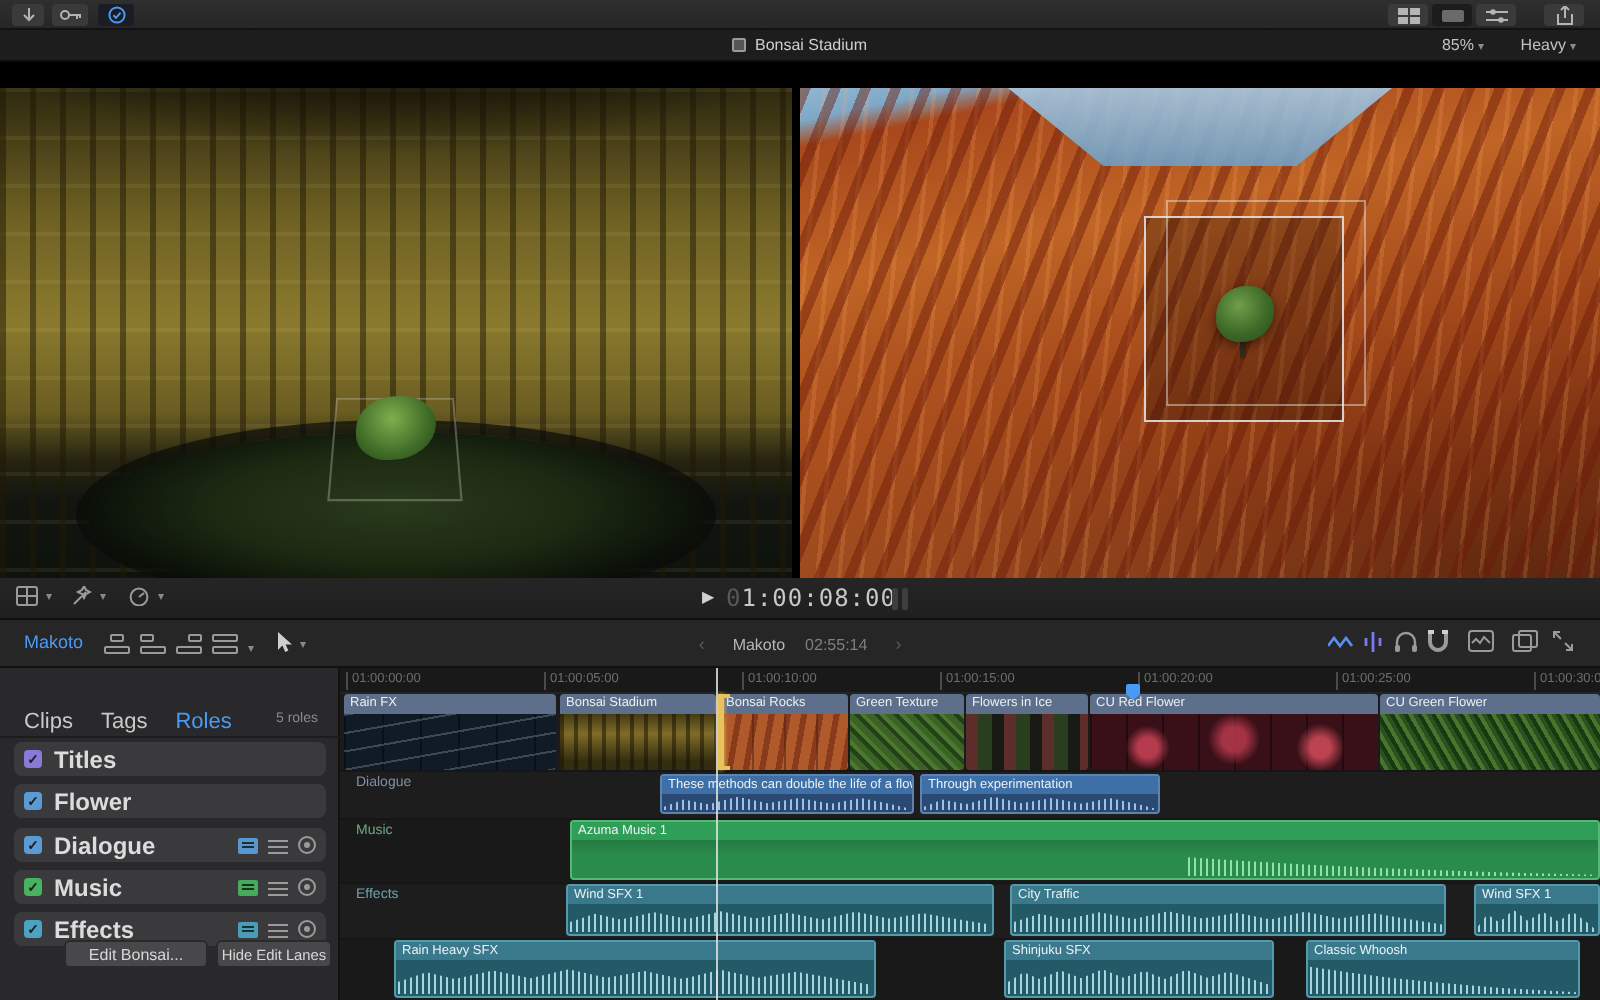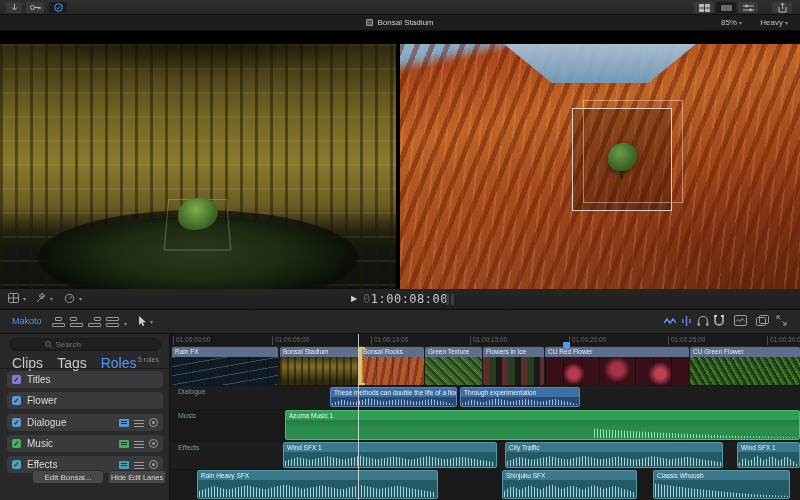--- a/index.html
+++ b/index.html
@@ -88,30 +88,30 @@
   .ric svg { display:block; }
 
   
   #sidebar { position:absolute; left:0; top:334px; width:170px; height:166px;
     background:#29292b; border-right:1px solid #111; }
   #search-wrap { position:absolute; left:9px; top:4px; width:152px; height:13px;
     background:#202022; border-radius:7px; border:1px solid #1a1a1a; display:flex; align-items:center; justify-content:center; }
   #search-input { background:transparent; border:none; outline:none; color:#9a9a9a; font-size:8px;
     width:70px; text-align:left; font-family:"Liberation Sans",sans-serif; }
   #search-wrap svg { margin-right:3px; }
-  #tabs { position:absolute; left:12px; top:21px; font-size:14px; color:#c9c9c9; }
+  #tabs { position:absolute; left:12px; top:21px; font-size:11px; color:#c9c9c9; }
   #tabs span { margin-right:14px; }
   #tabs .active { color:#4a9bf5; }
   #roles-count { position:absolute; right:10px; top:22px; font-size:7px; color:#8a8a8a; }
   #roles-divider { position:absolute; left:0; top:34px; width:170px; height:1px; background:#1c1c1e; }
   .role-row { position:absolute; left:7px; width:156px; height:17px; background:#3a3a3d;
     border-radius:4px; display:flex; align-items:center; padding:0 5px; }
   .role-check { width:9px; height:9px; border-radius:2px; margin-right:6px;
     display:flex; align-items:center; justify-content:center; color:#1d1d1f; font-size:7px; font-weight:bold; }
-  .role-name { font-size:10px; color:#dcdcdc; flex:1; }
+  .role-name { font-size:12px; color:#dcdcdc; flex:1;font-weight:bold; }
   .role-ctrl { display:flex; align-items:center; gap:5px; }
   .lane-ic { width:10px; height:8px; border-radius:1px; position:relative; opacity:.95; }
   .lane-ic:before { content:""; position:absolute; left:2px; top:2px; right:2px; height:1px; background:rgba(10,20,15,.8); box-shadow:0 2px 0 rgba(10,20,15,.8); }
   .eq-ic { width:10px; height:8px; position:relative; }
   .eq-ic:before { content:""; position:absolute; left:0; top:1px; width:10px; height:1px; background:#9a9a9a;
     box-shadow:0 3px 0 #9a9a9a, 0 6px 0 #9a9a9a; }
   .gear-ic { width:9px; height:9px; border-radius:50%; border:1px solid #9a9a9a; position:relative; }
   .gear-ic:before { content:""; position:absolute; left:2px; top:2px; width:3px; height:3px; border-radius:50%; background:#9a9a9a; }
   .sb-btn { position:absolute; height:14px; background:#48484b; border-radius:3px; color:#d8d8d8;
     font-size:8px; display:flex; align-items:center; justify-content:center; border:1px solid #2a2a2a; }
@@ -304,20 +304,23 @@
         <div class="b1"></div>
         <div class="b2" style="width:13px;left:0;"></div>
       </div>
     <span class="chev abs" style="left:122px;top:10px;">▾</span>
     <div class="trans-icon" style="left:138px;top:6px;">
       <svg width="8" height="11" viewBox="0 0 8 11">
           <path d="M1 0v9l2.2-2.2L4.6 10l1.6-.8l-1.4-3H8z" fill="#cfcfcf"></path>
         </svg>
       <span class="chev">▾</span>
     </div>
+    <div id="tl-center">
+      <span class="hist">‹</span><span>Makoto</span><span class="dur">02:55:14</span><span class="hist">›</span>
+    </div>
     <div class="ric" style="left:664px;">
       <svg width="13" height="12" viewBox="0 0 13 12">
           <path d="M0 8l3-4l3 4l3-4l3 4" stroke="#5a8ff0" fill="none" stroke-width="1.4"></path>
         </svg>
     </div>
     <div class="ric" style="left:681px;">
       <svg width="11" height="12" viewBox="0 0 11 12">
           <path d="M5.5 1v10M2 4v4M9 4v4" stroke="#7a7af0" stroke-width="1.4"></path>
         </svg>
     </div>
@@ -347,27 +350,20 @@
         </svg>
     </div>
     <div class="ric" style="left:776px;">
       <svg width="11" height="11" viewBox="0 0 11 11">
           <path d="M1 4V1h3M10 7v3H7M1 1l3.5 3.5M10 10L6.5 6.5" stroke="#9a9a9a" fill="none"></path>
         </svg>
     </div>
   </div>
 
   <div id="sidebar">
-    <div id="search-wrap">
-      <svg width="8" height="8" viewBox="0 0 8 8">
-          <circle cx="3" cy="3" r="2.4" stroke="#6a6a6a" fill="none"></circle>
-          <path d="M5 5l2.4 2.4" stroke="#6a6a6a"></path>
-        </svg>
-      <input id="search-input" placeholder="Search" style="">
-    </div>
     <div id="tabs"><span>Clips</span><span>Tags</span><span class="active">Roles</span></div>
     <div id="roles-count">5 roles</div>
     <div id="roles-divider"></div>
     <div id="roles-list">
         <div class="role-row" style="top: 37px;">
           <div class="role-check" style="background: rgb(139, 121, 217);">✓</div>
           <div class="role-name">Titles</div>
         </div>
         <div class="role-row" style="top: 58px;">
           <div class="role-check" style="background: rgb(90, 155, 213);">✓</div>

